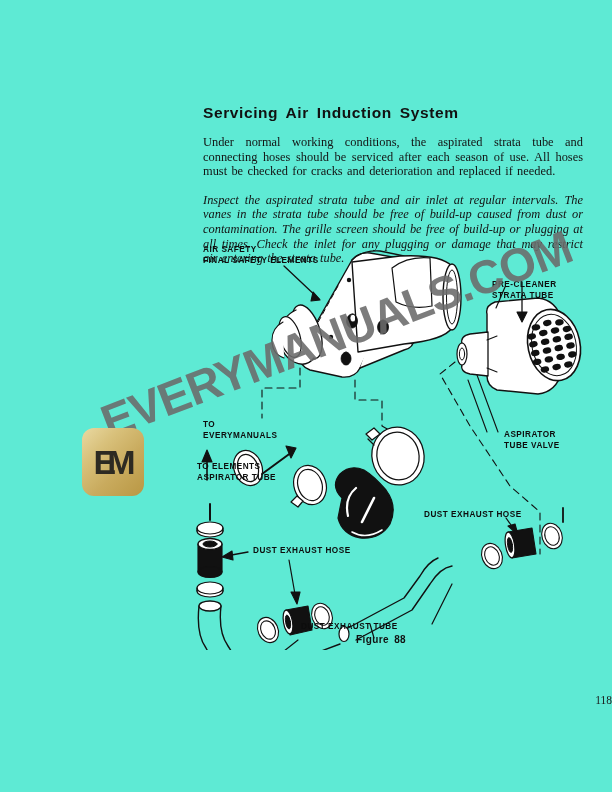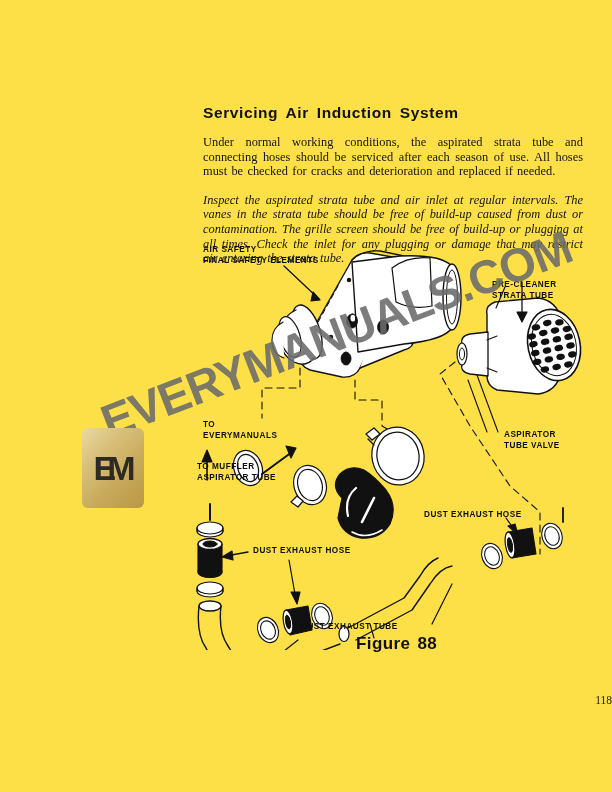--- a/index.html
+++ b/index.html
@@ -4,21 +4,21 @@
 <style>
   html, body {
     margin: 0;
     padding: 0;
     background: #ffffff;
   }
   .page {
     position: relative;
     width: 612px;
     height: 792px;
-    background: #fde047;
+    background: #5eead4;
     overflow: hidden;
     font-family: "Liberation Serif", serif;
   }
   .content {
     position: absolute;
     left: 203px;
     top: 104px;
     width: 380px;
   }
   .doc-title {
@@ -58,21 +58,21 @@
     font-size: 8.2px;
     letter-spacing: 0.5px;
     color: #0d0d0d;
     white-space: nowrap;
     line-height: 10.5px;
   }
   .fig-caption {
     position: absolute;
     font-family: "Liberation Sans", sans-serif;
     font-weight: bold;
-    font-size: 17px;
+    font-size: 10px;
     color: #111;
     letter-spacing: 0.4px;
     word-spacing: 2px;
   }
 
   
   .bottom-text {
     position: absolute;
     left: 203px;
     top: 650px;
@@ -109,22 +109,22 @@
     color: #6b6b6b;
     opacity: 0.88;
     white-space: nowrap;
     pointer-events: none;
   }
   .watermark-logo {
     position: absolute;
     left: 82px;
     top: 428px;
     width: 62px;
-    height: 80px;
-    border-radius: 6px;
+    height: 68px;
+    border-radius: 12px;
     background: linear-gradient(135deg,#e9d9a2 0%, #d8c07a 30%, #c9ab5e 60%, #b99744 100%);
     pointer-events: none;
   }
   .watermark-logo .glyph {
     position: absolute;
     left: 0; top: 0; right: 0; bottom: 0;
     display: flex;
     align-items: center;
     justify-content: center;
     font-family: "Liberation Sans", sans-serif;
@@ -343,21 +343,21 @@
       <span>ASPIRATOR</span><br>
       <span>TUBE VALVE</span>
     </div>
 
     <div class="lbl" style="left:203px; top:180px;">
       <span>TO</span><br>
       <span>EVERYMANUALS</span>
     </div>
 
     <div class="lbl" style="left:197px; top:222px;">
-      <span>TO MUFFLER</span><br>
+      <span>TO ELEMENTS</span><br>
       <span>ASPIRATOR TUBE</span>
     </div>
 
     <div class="lbl" style="left:253px; top:306px;">DUST EXHAUST HOSE</div>
 
     <div class="lbl" style="left:424px; top:270px;">DUST EXHAUST HOSE</div>
 
     <div class="lbl" style="left:301px; top:382px;">DUST EXHAUST TUBE</div>
 
     <div class="fig-caption" style="left:356px; top:394px;">Figure 88</div>

